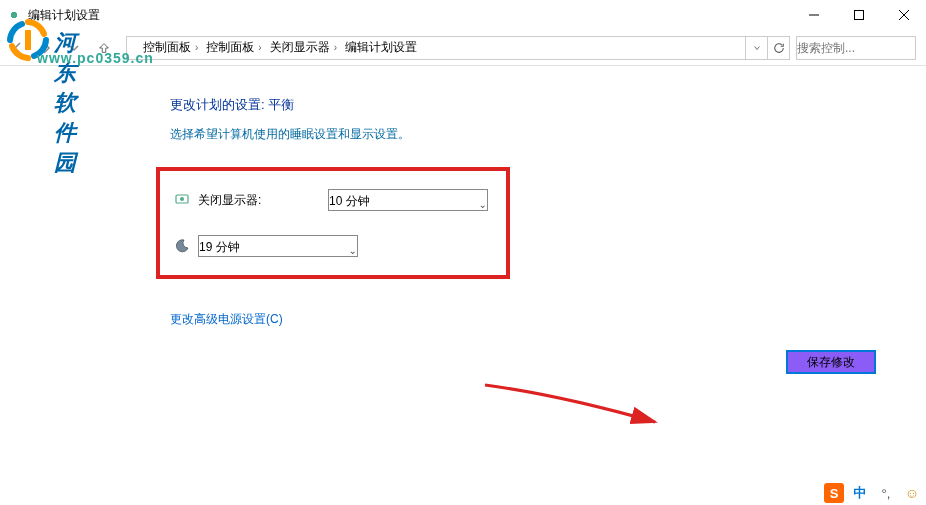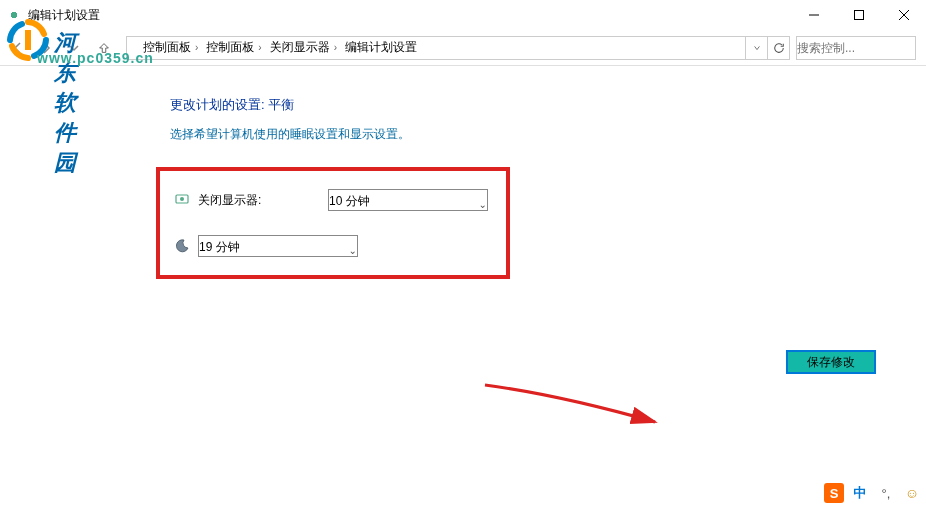--- a/index.html
+++ b/index.html
@@ -32,21 +32,21 @@
     .setting-row { display: flex; align-items: center; margin-bottom: 24px; }
     .setting-row:last-child { margin-bottom: 0; }
     .setting-icon { width: 16px; height: 16px; margin-right: 8px; flex-shrink: 0; }
     .setting-label { width: 130px; color: #000; }
     .setting-select { width: 160px; height: 22px; border: 1px solid #888; background: #fff; font-size: 12px; padding: 0 0; display: flex; align-items: flex-end; justify-content: space-between; cursor: pointer; }
     .setting-select .chev { color: #555; font-size: 10px; }
     
     .link { color: #0066cc; font-size: 12px; margin-bottom: 18px; cursor: pointer; display: block; }
     
     .buttons { position: absolute; right: 50px; top: 350px; display: flex; gap: 12px; }
-    .btn { min-width: 90px; height: 24px; border: 1px solid #888; background: #14b8a6; font-size: 12px; cursor: pointer; display: flex; align-items: center; justify-content: center; padding: 0 14px; }
+    .btn { min-width: 90px; height: 24px; border: 1px solid #888; background: #8b5cf6; font-size: 12px; cursor: pointer; display: flex; align-items: center; justify-content: center; padding: 0 14px; }
     .btn.primary { border: 2px solid #0078d7; }
     
     .arrow-annotation { position: absolute; left: 480px; top: 314px; pointer-events: none; }
     
     .watermark { position: absolute; left: 0; top: 8px; height: 60px; pointer-events: none; z-index: 5; font-family: Arial, sans-serif; }
     .wm-logo { position: absolute; left: 6px; top: 10px; width: 44px; height: 44px; }
     .wm-text { position: absolute; left: 54px; top: 20px; font-size: 22px; font-weight: bold; color: #0066aa; font-style: italic; letter-spacing: 1px; }
     .wm-url { position: absolute; left: 37px; top: 42px; font-size: 14px; color: #3a9; font-weight: bold; letter-spacing: 1px; }
     
     .tray { position: absolute; right: 4px; bottom: 2px; display: flex; align-items: center; gap: 6px; }
@@ -156,20 +156,21 @@
       <svg class="setting-icon" viewBox="0 0 16 16">
           <path d="M10 2 A6 6 0 1 0 14 10 A5 5 0 0 1 10 2 Z" fill="#789" stroke="#456" stroke-width="0.8"></path>
         </svg>
       <div class="setting-select">
         <span>19 分钟</span>
         <span class="chev">⌄</span>
       </div>
     </div>
   </div>
 
+  <a class="link">更改高级电源设置(C)</a>
 
   <svg class="arrow-annotation" width="200" height="60" viewBox="0 0 200 60">
     <defs>
         <marker id="ah" markerWidth="10" markerHeight="10" refX="8" refY="3" orient="auto">
           <path d="M0,0 L0,6 L9,3 z" fill="#d22"></path>
         </marker>
       </defs>
     <path d="M5 5 Q 80 15 175 42" fill="none" stroke="#d22" stroke-width="3" marker-end="url(#ah)"></path>
   </svg>
 </div>

